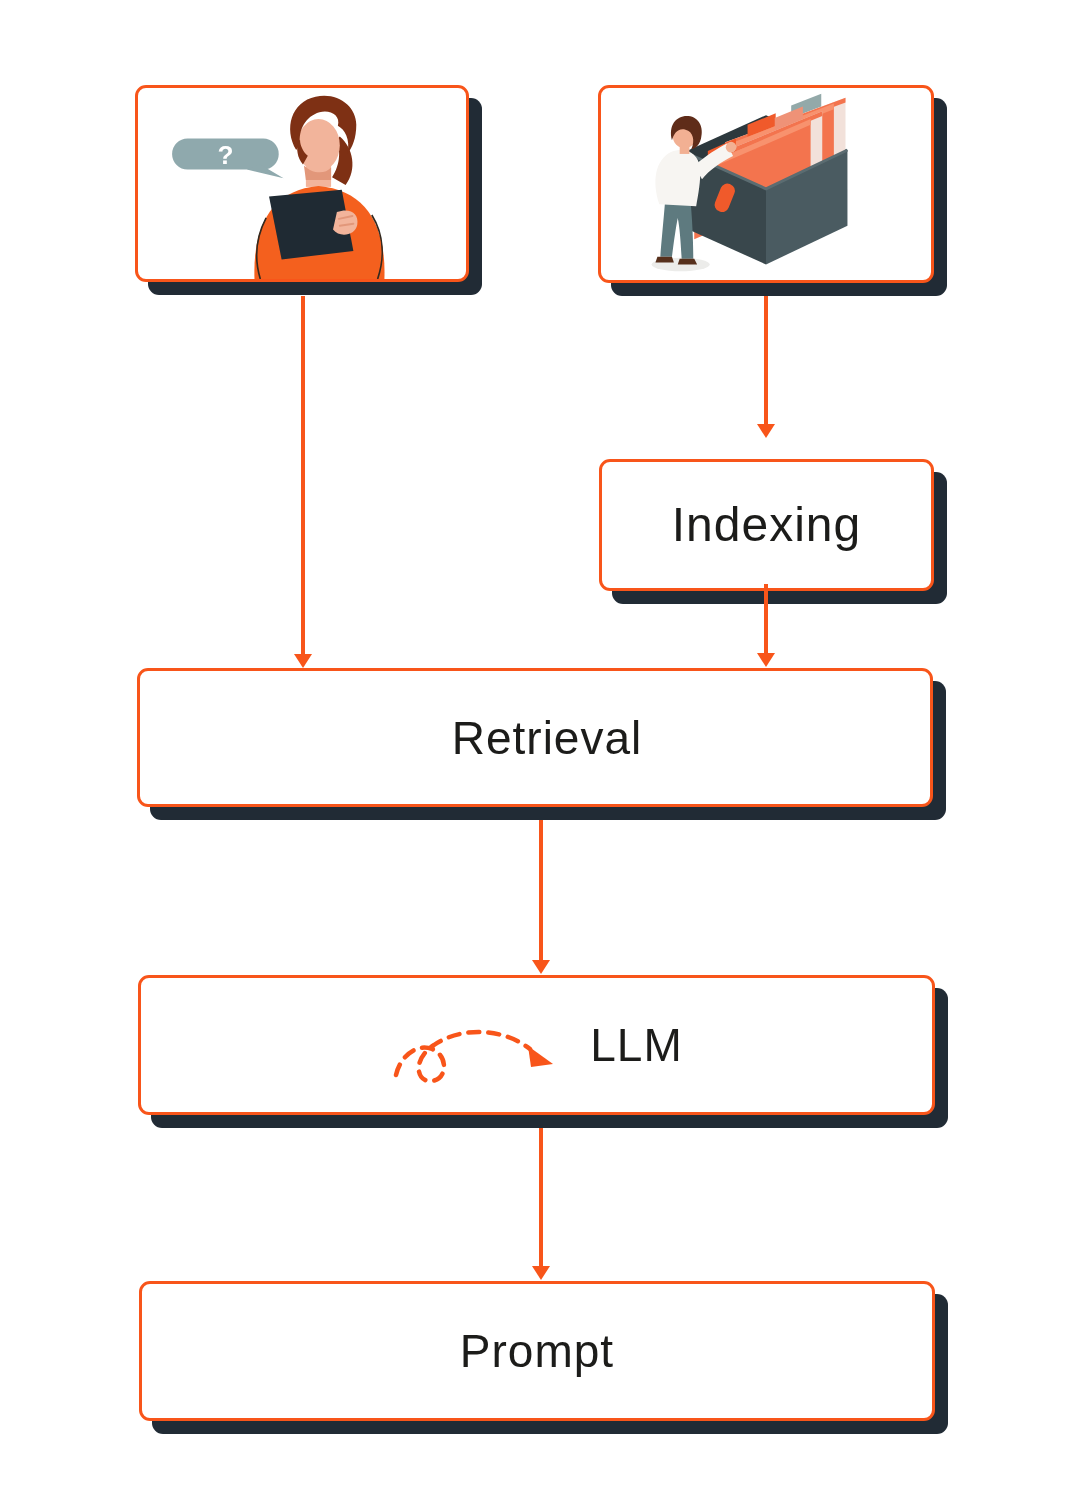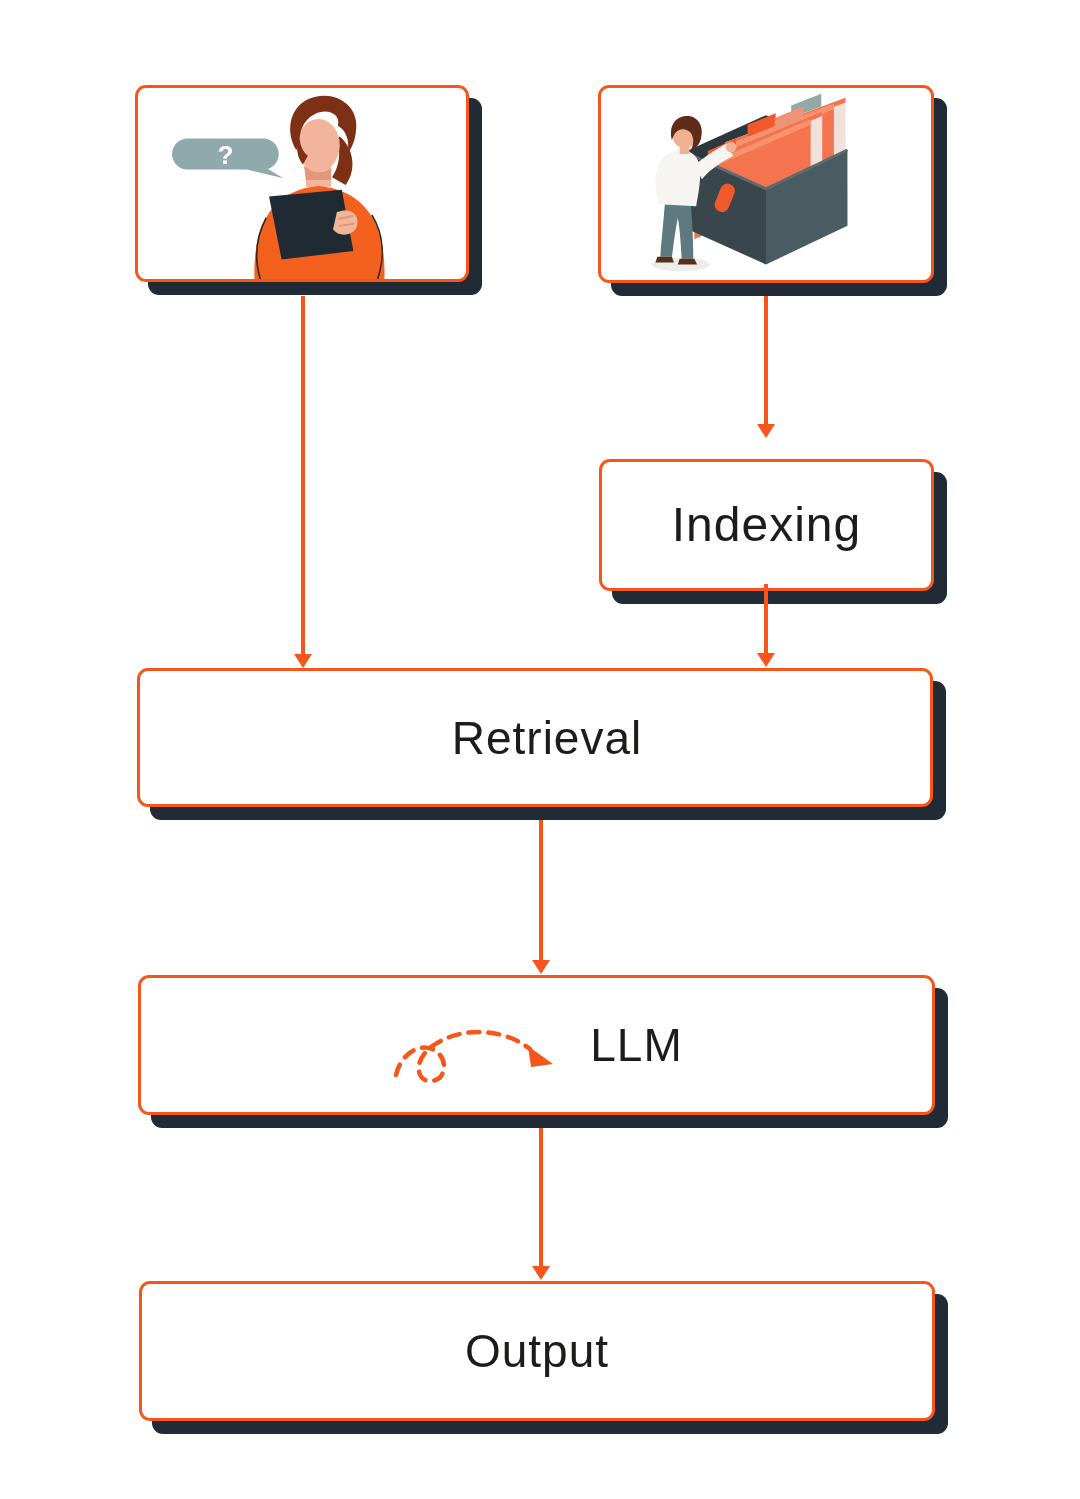--- a/index.html
+++ b/index.html
@@ -168,21 +168,21 @@
 
   <div class="box" id="node-prompt">
     <svg class="swirl" viewBox="0 0 178 84" aria-hidden="true">
       <path d="M 6,64 C 10,46 26,32 42,38 C 58,44 58,68 42,70 C 26,72 22,48 44,34 C 70,16 112,16 140,38" fill="none" stroke="#F8551A" stroke-width="4.5" stroke-linecap="round" stroke-dasharray="11 9"></path>
       <polygon points="163,53 138,35 141,56" fill="#F8551A"></polygon>
     </svg>
     <span class="node-label">LLM</span>
   </div>
 
   <div class="box" id="node-output">
-    <span class="node-label">Output</span>
+    <span class="node-label">Prompt</span>
   </div>
 
   <div class="arrow" id="arrow-user-retrieval">
     <div class="line"></div>
     <div class="head"></div>
   </div>
   <div class="arrow" id="arrow-files-indexing">
     <div class="line"></div>
     <div class="head"></div>
   </div>

